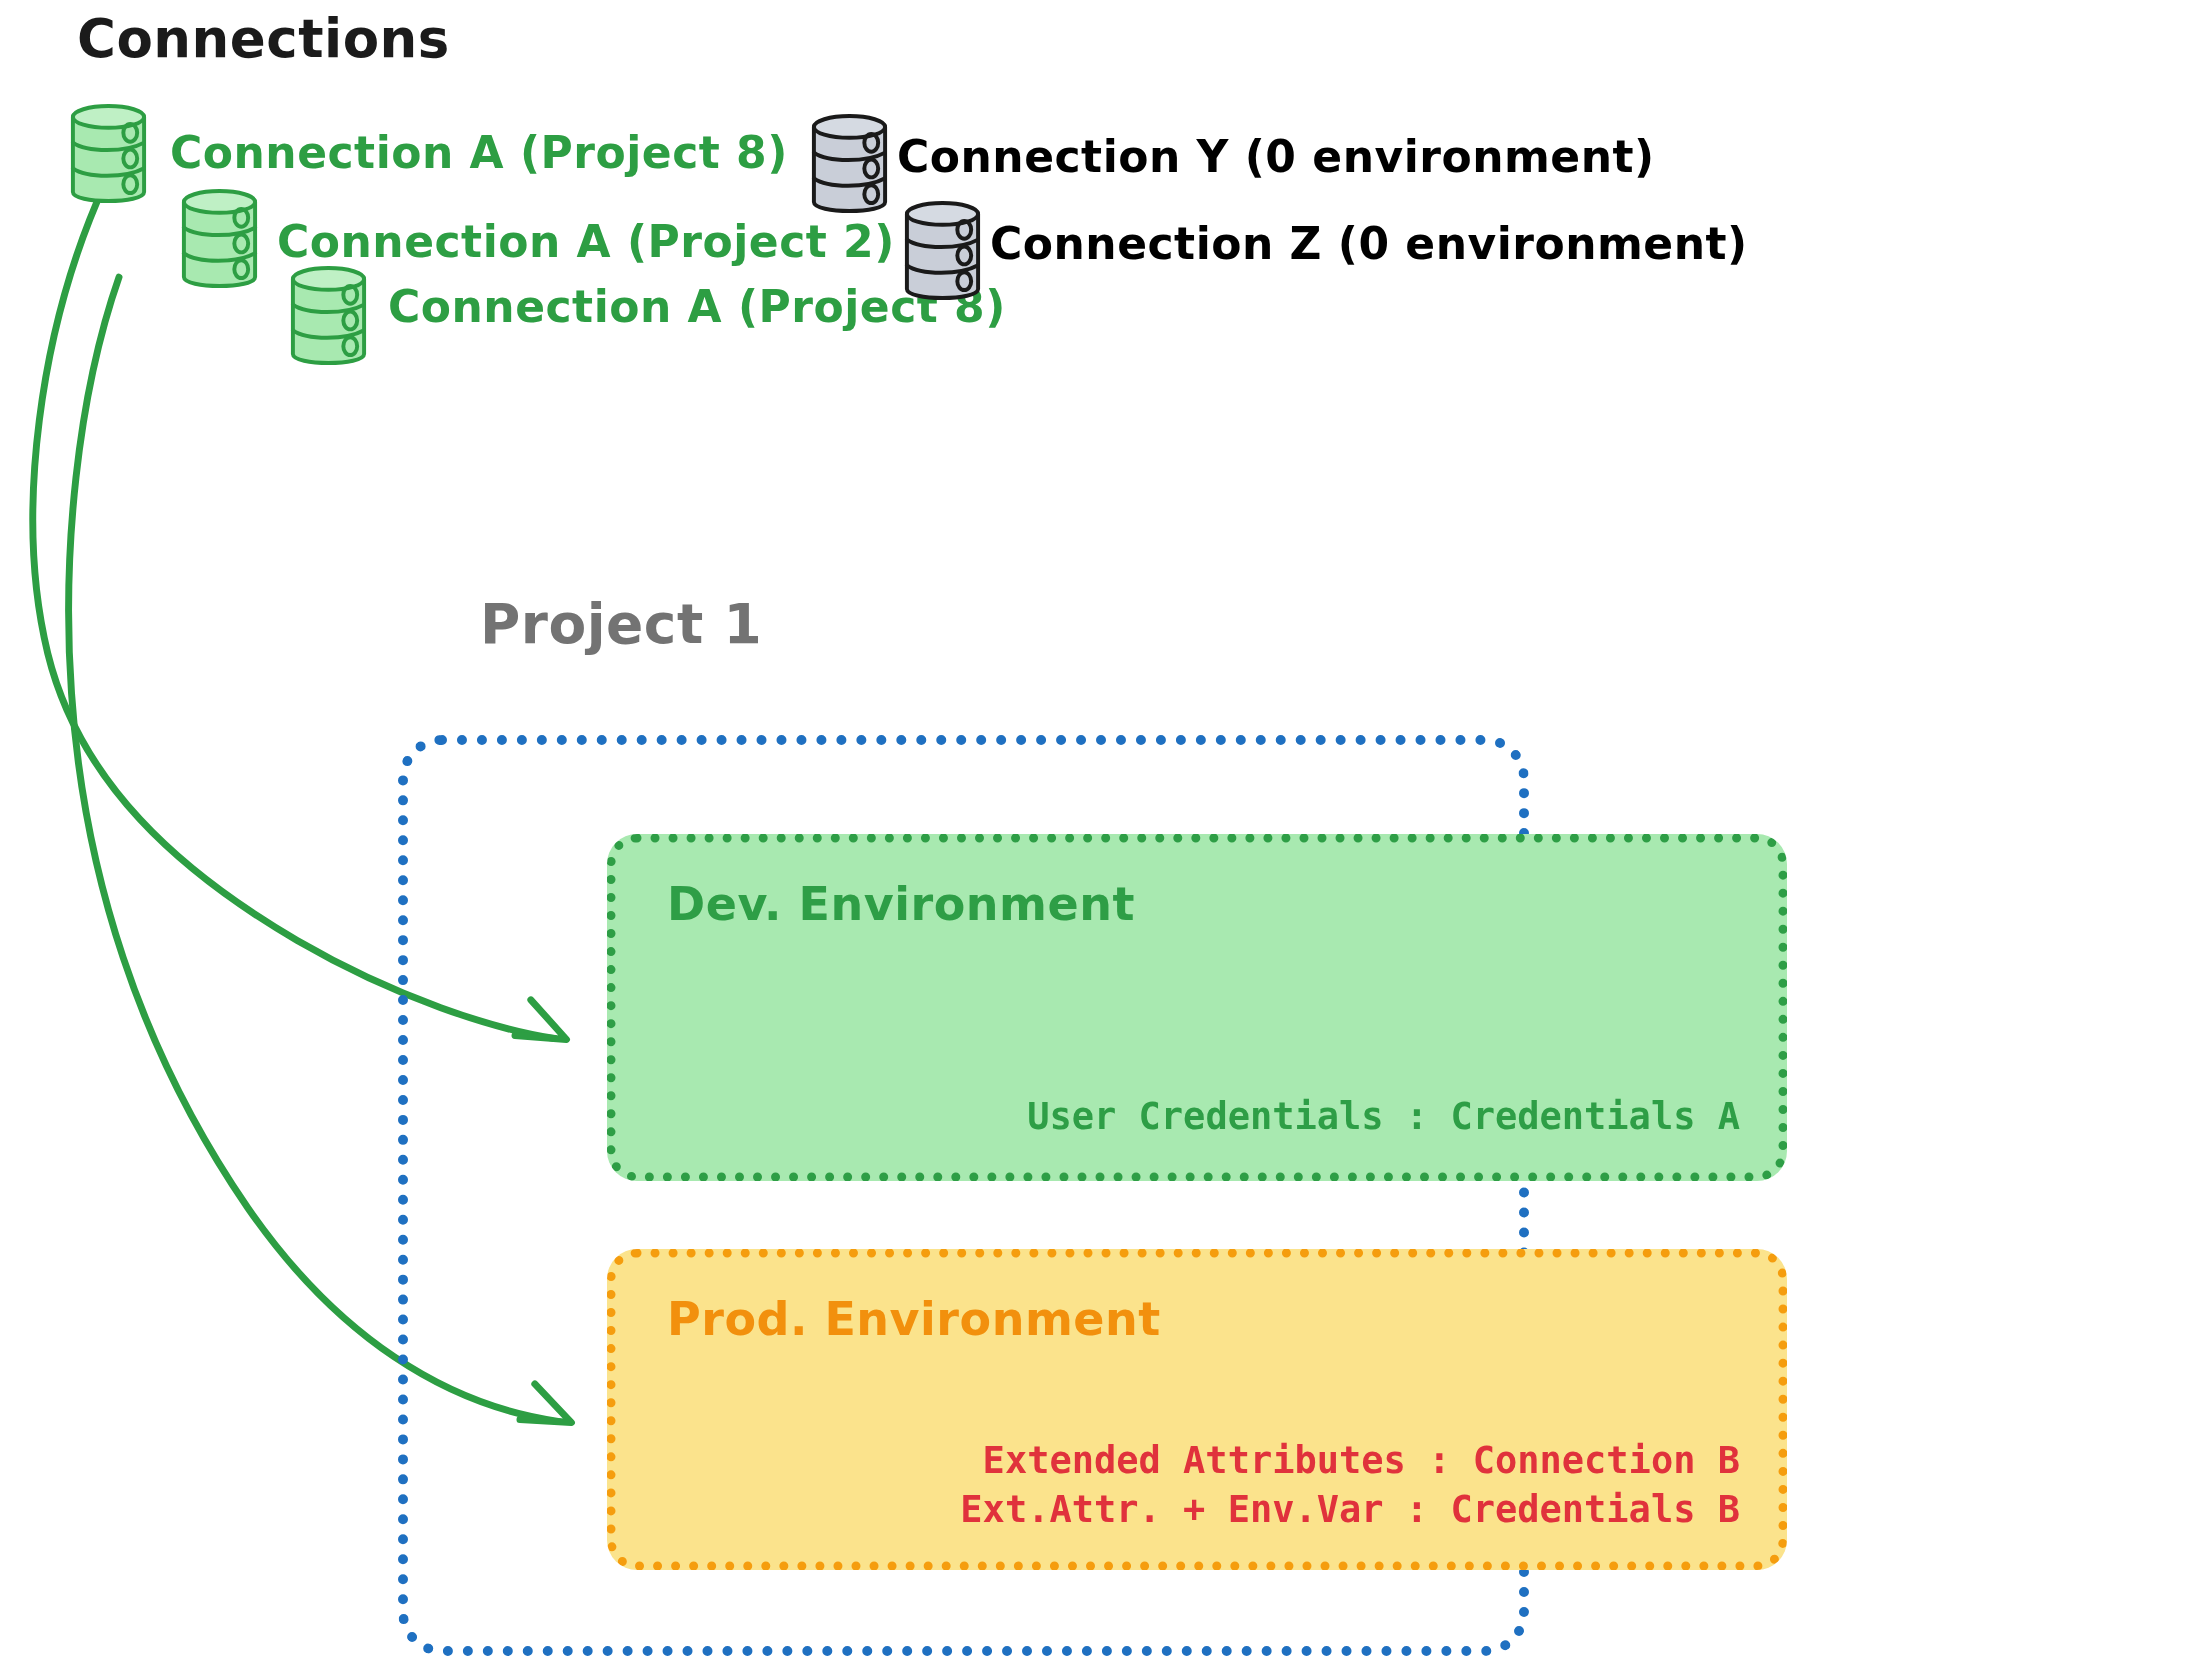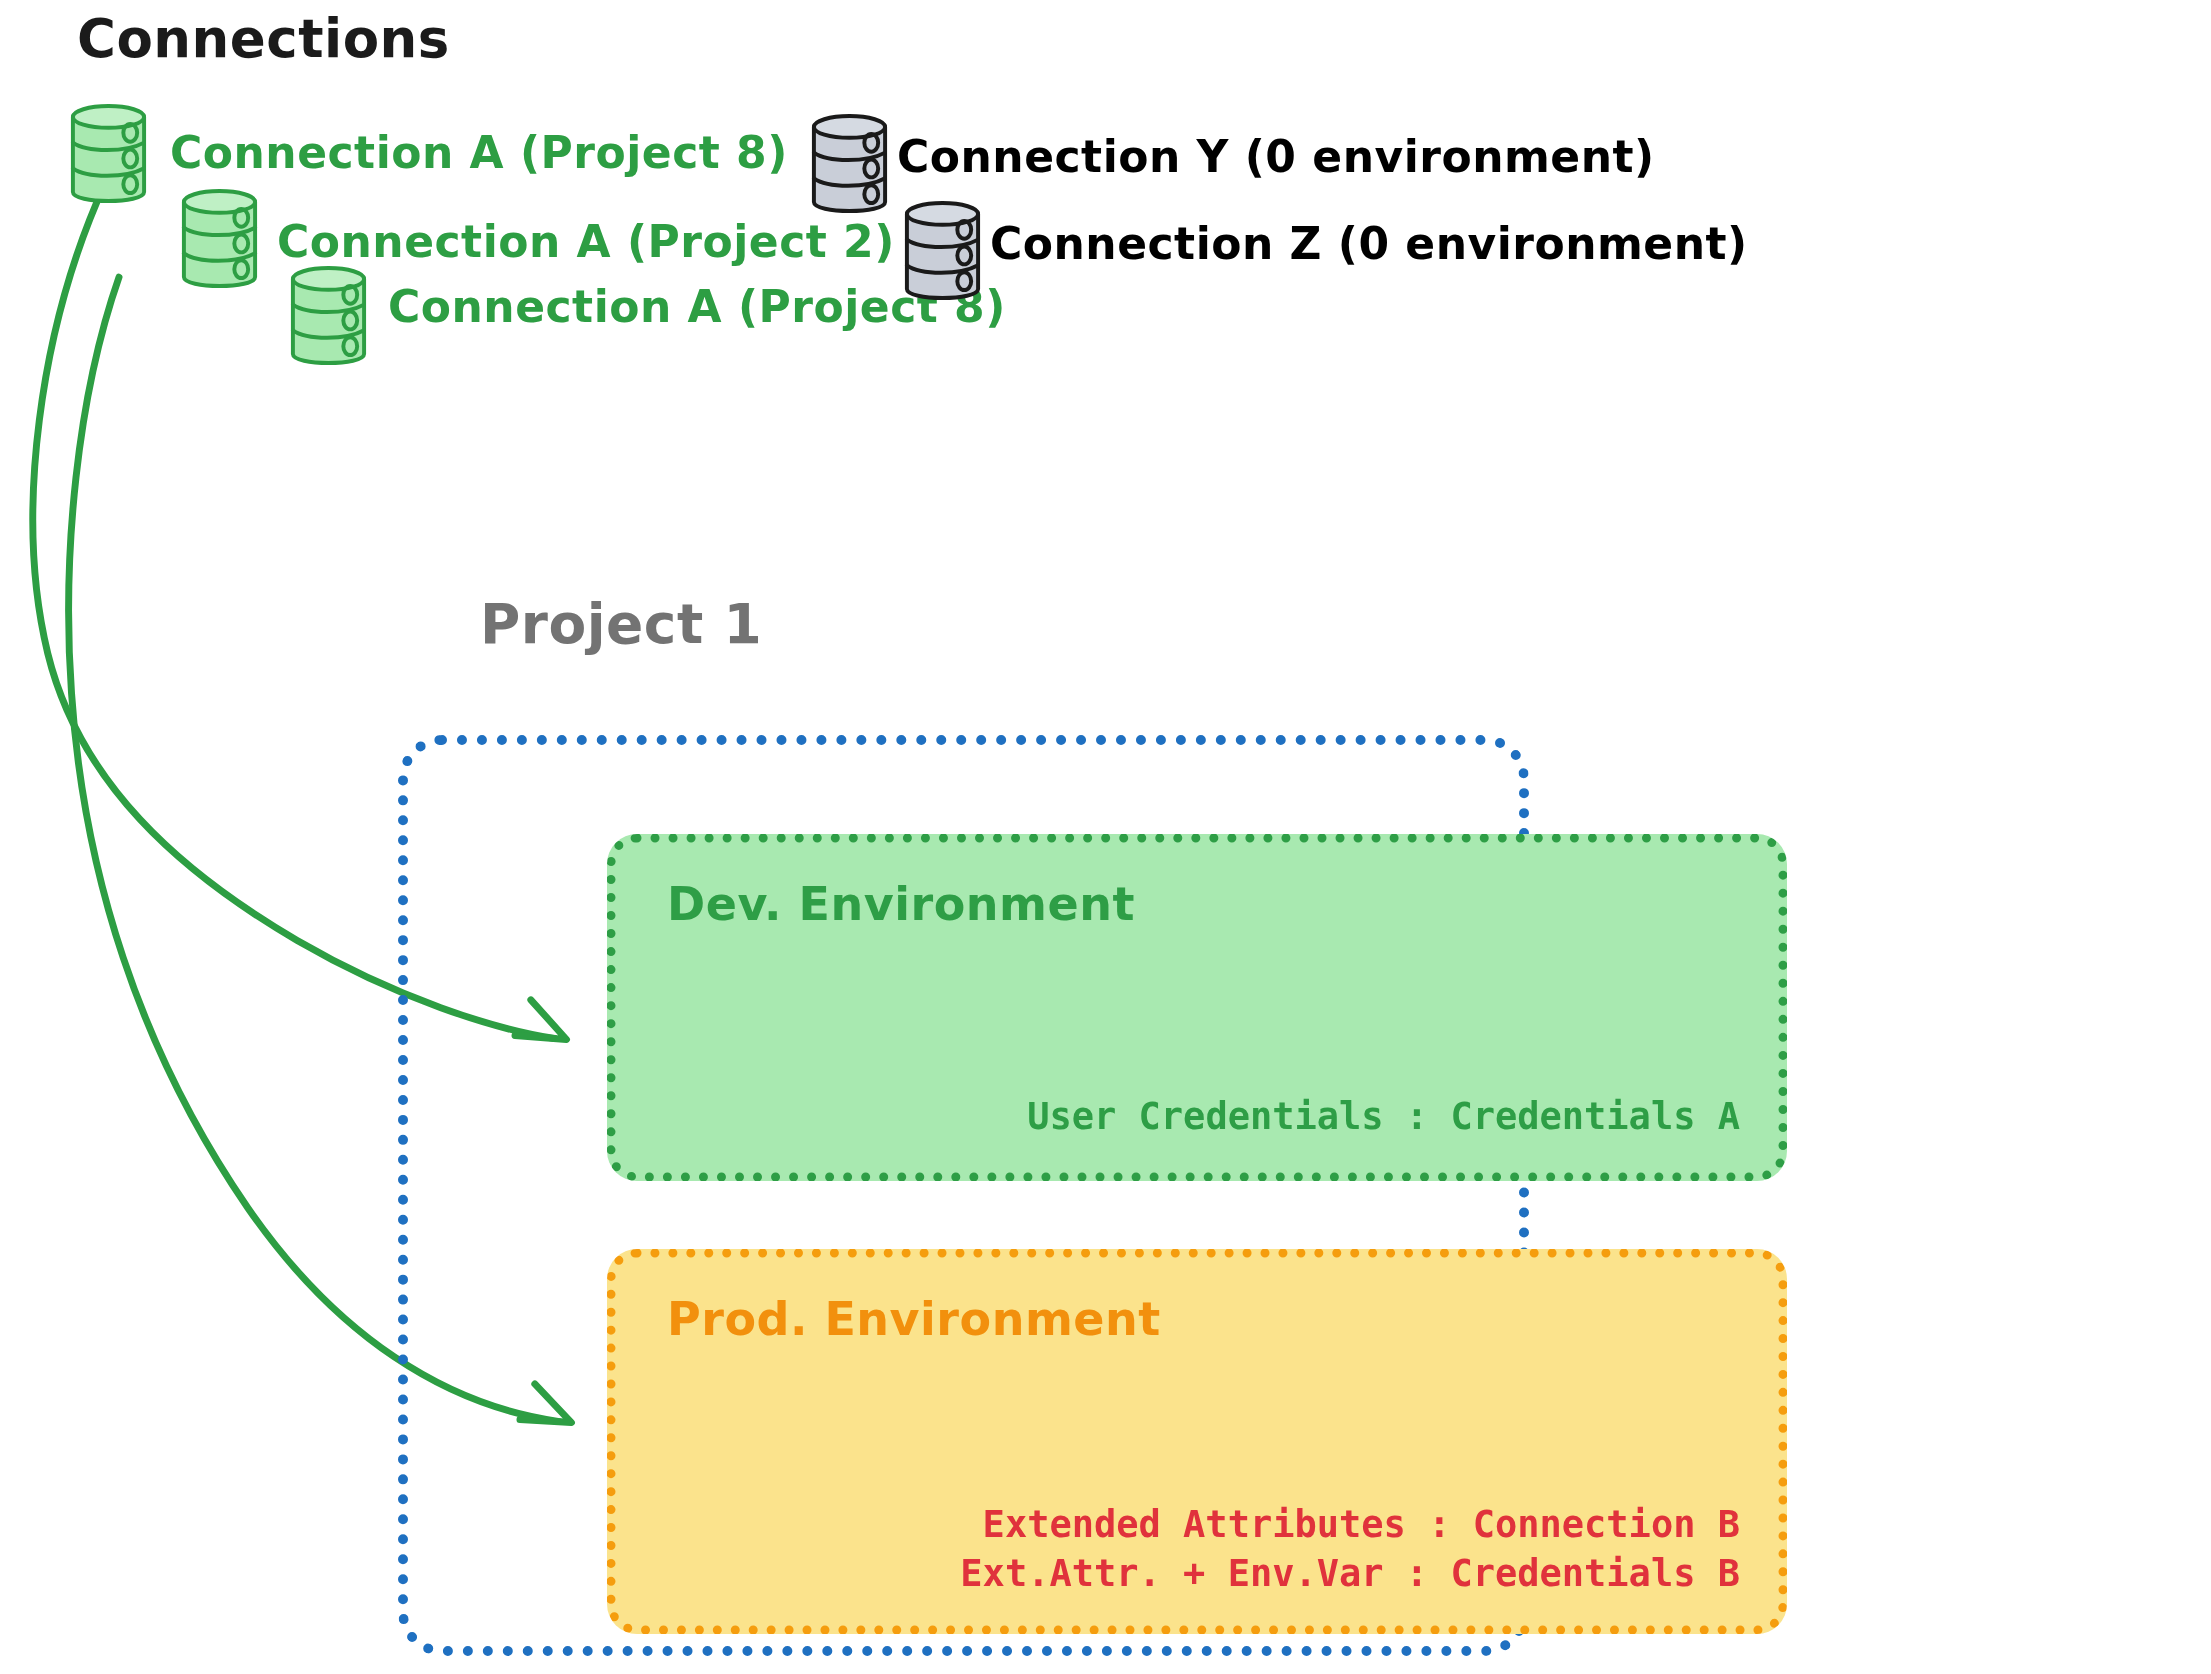--- a/index.html
+++ b/index.html
@@ -70,21 +70,21 @@
     top: 834px;
     width: 1180px;
     height: 347px;
     background: #a8e9b0;
     border: 9px dotted #2e9e46;
   }
   #prod-env-box {
     left: 607px;
     top: 1249px;
     width: 1180px;
-    height: 385px;
+    height: 321px;
     background: #fbe38c;
     border: 9px dotted #f59d0e;
     padding-left: 22px;
   }
   .env-title {
     position: absolute;
     left: 51px;
     top: 34px;
     font-size: 46px;
     white-space: nowrap;

